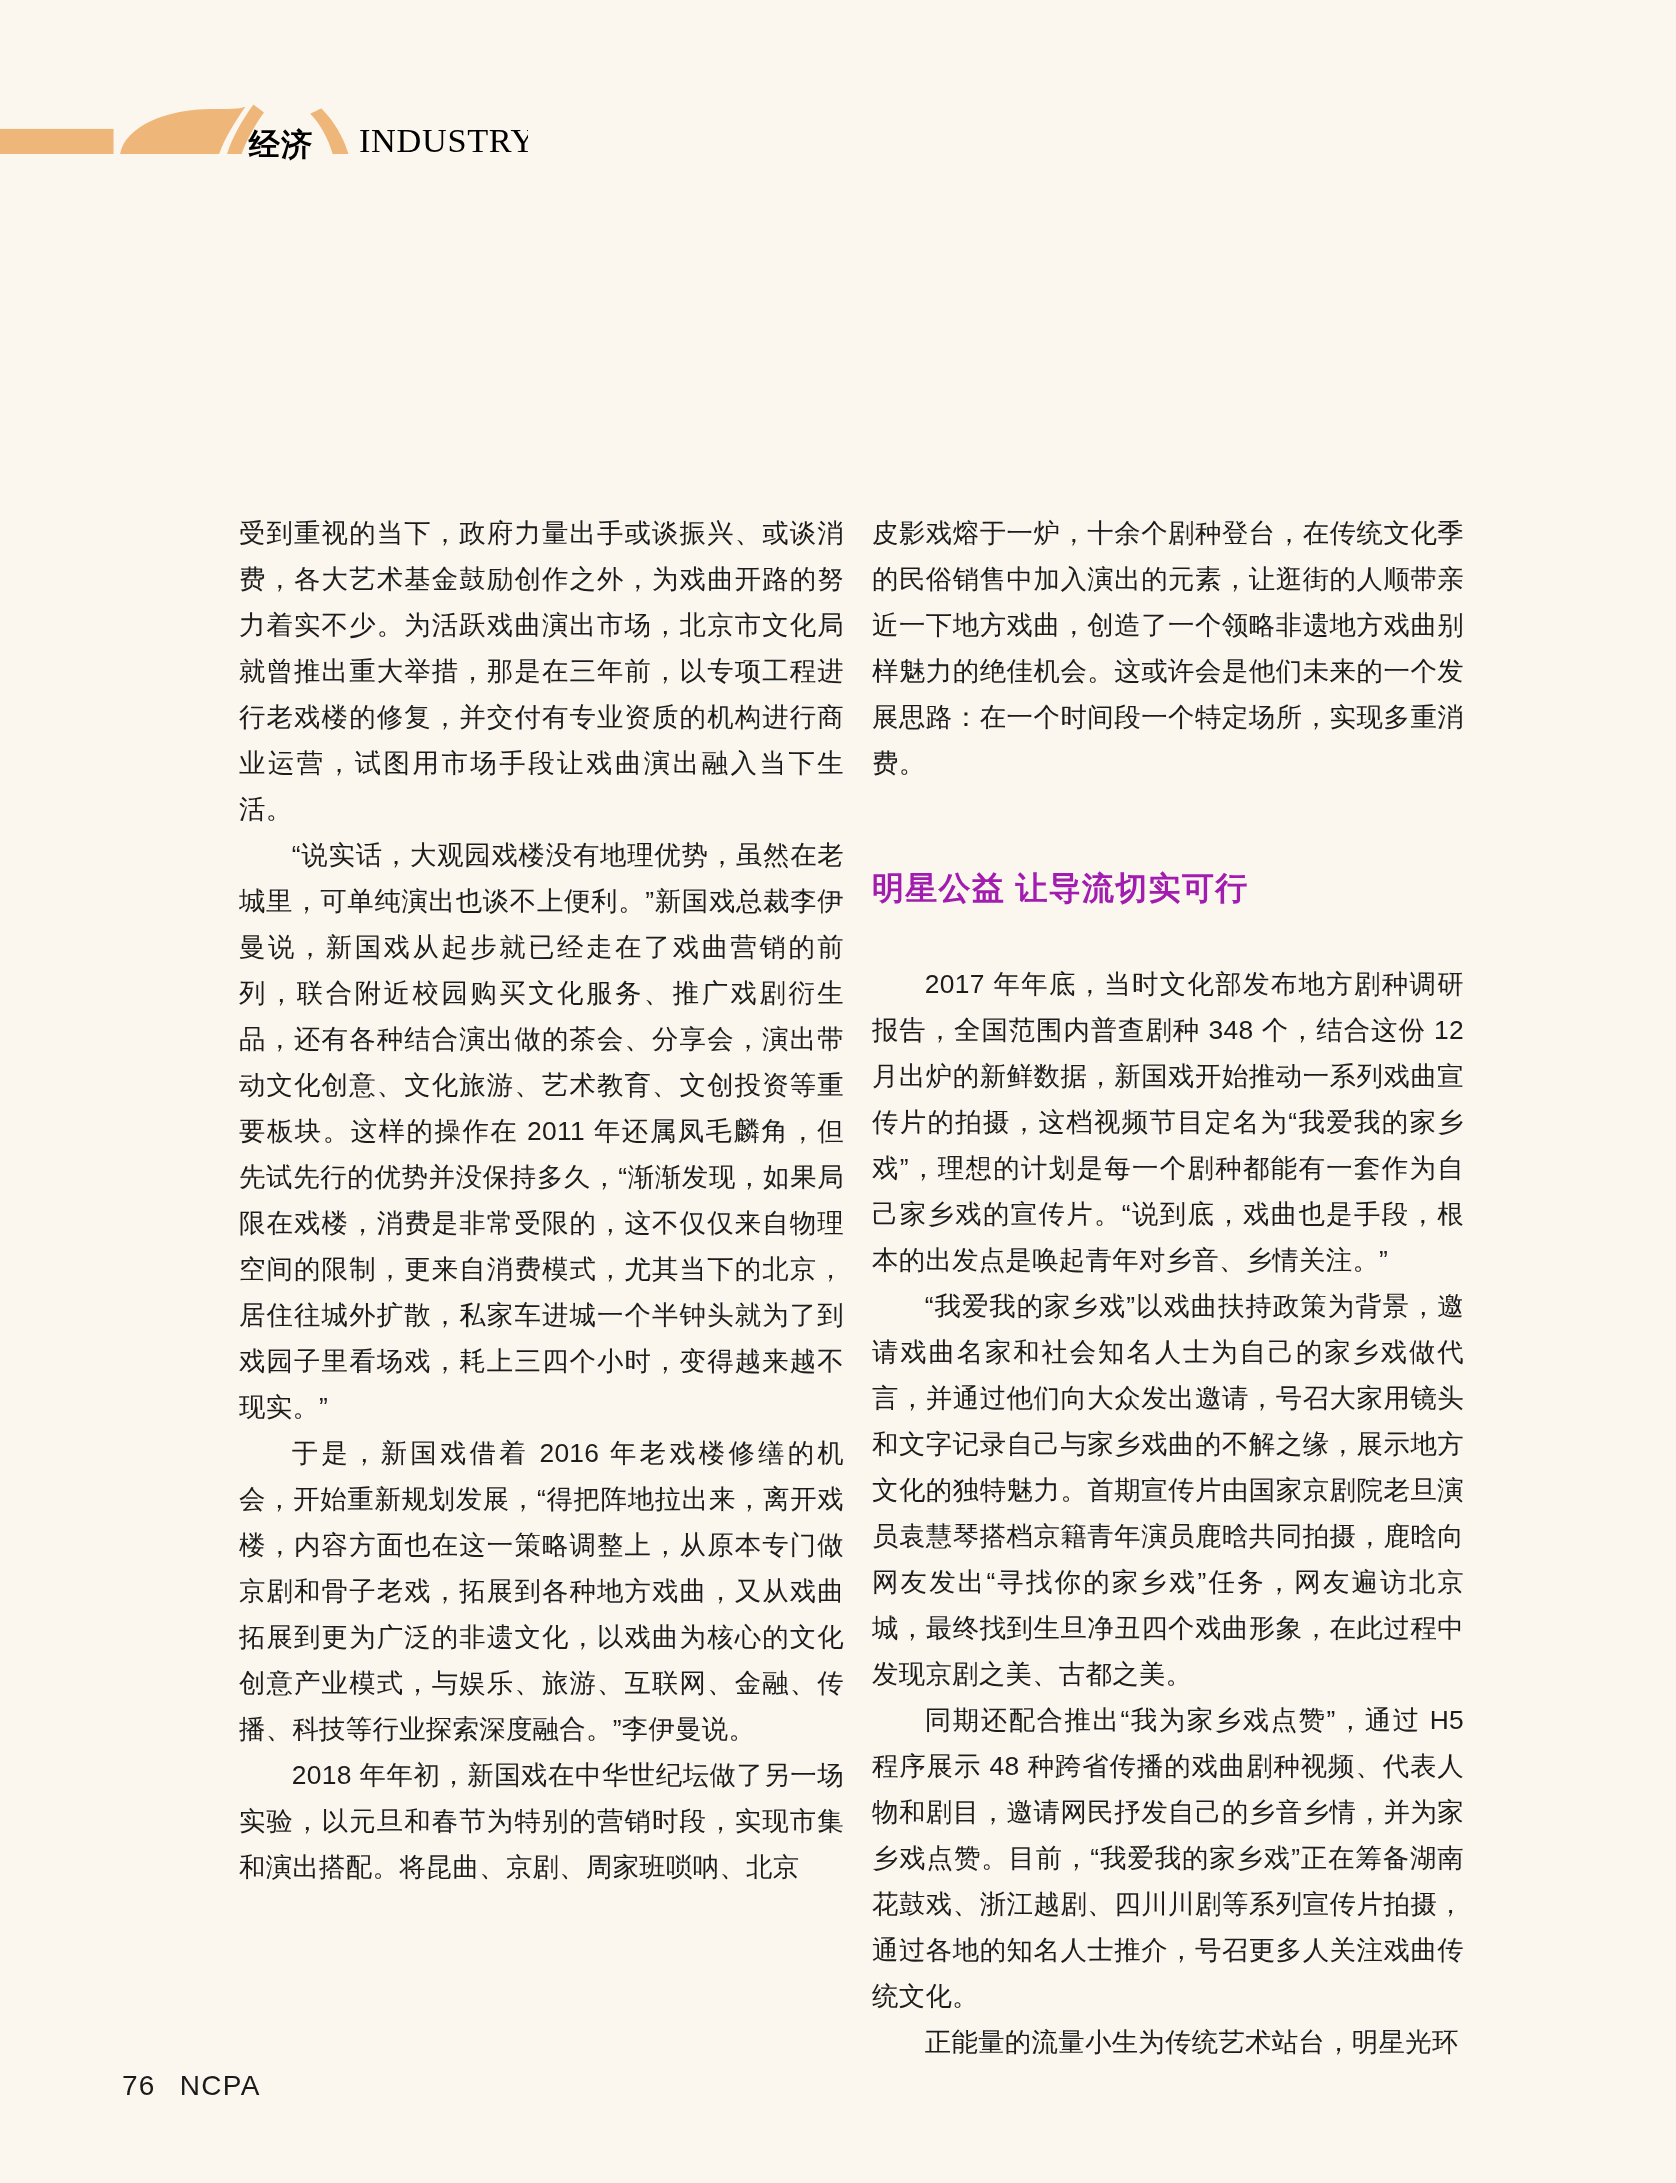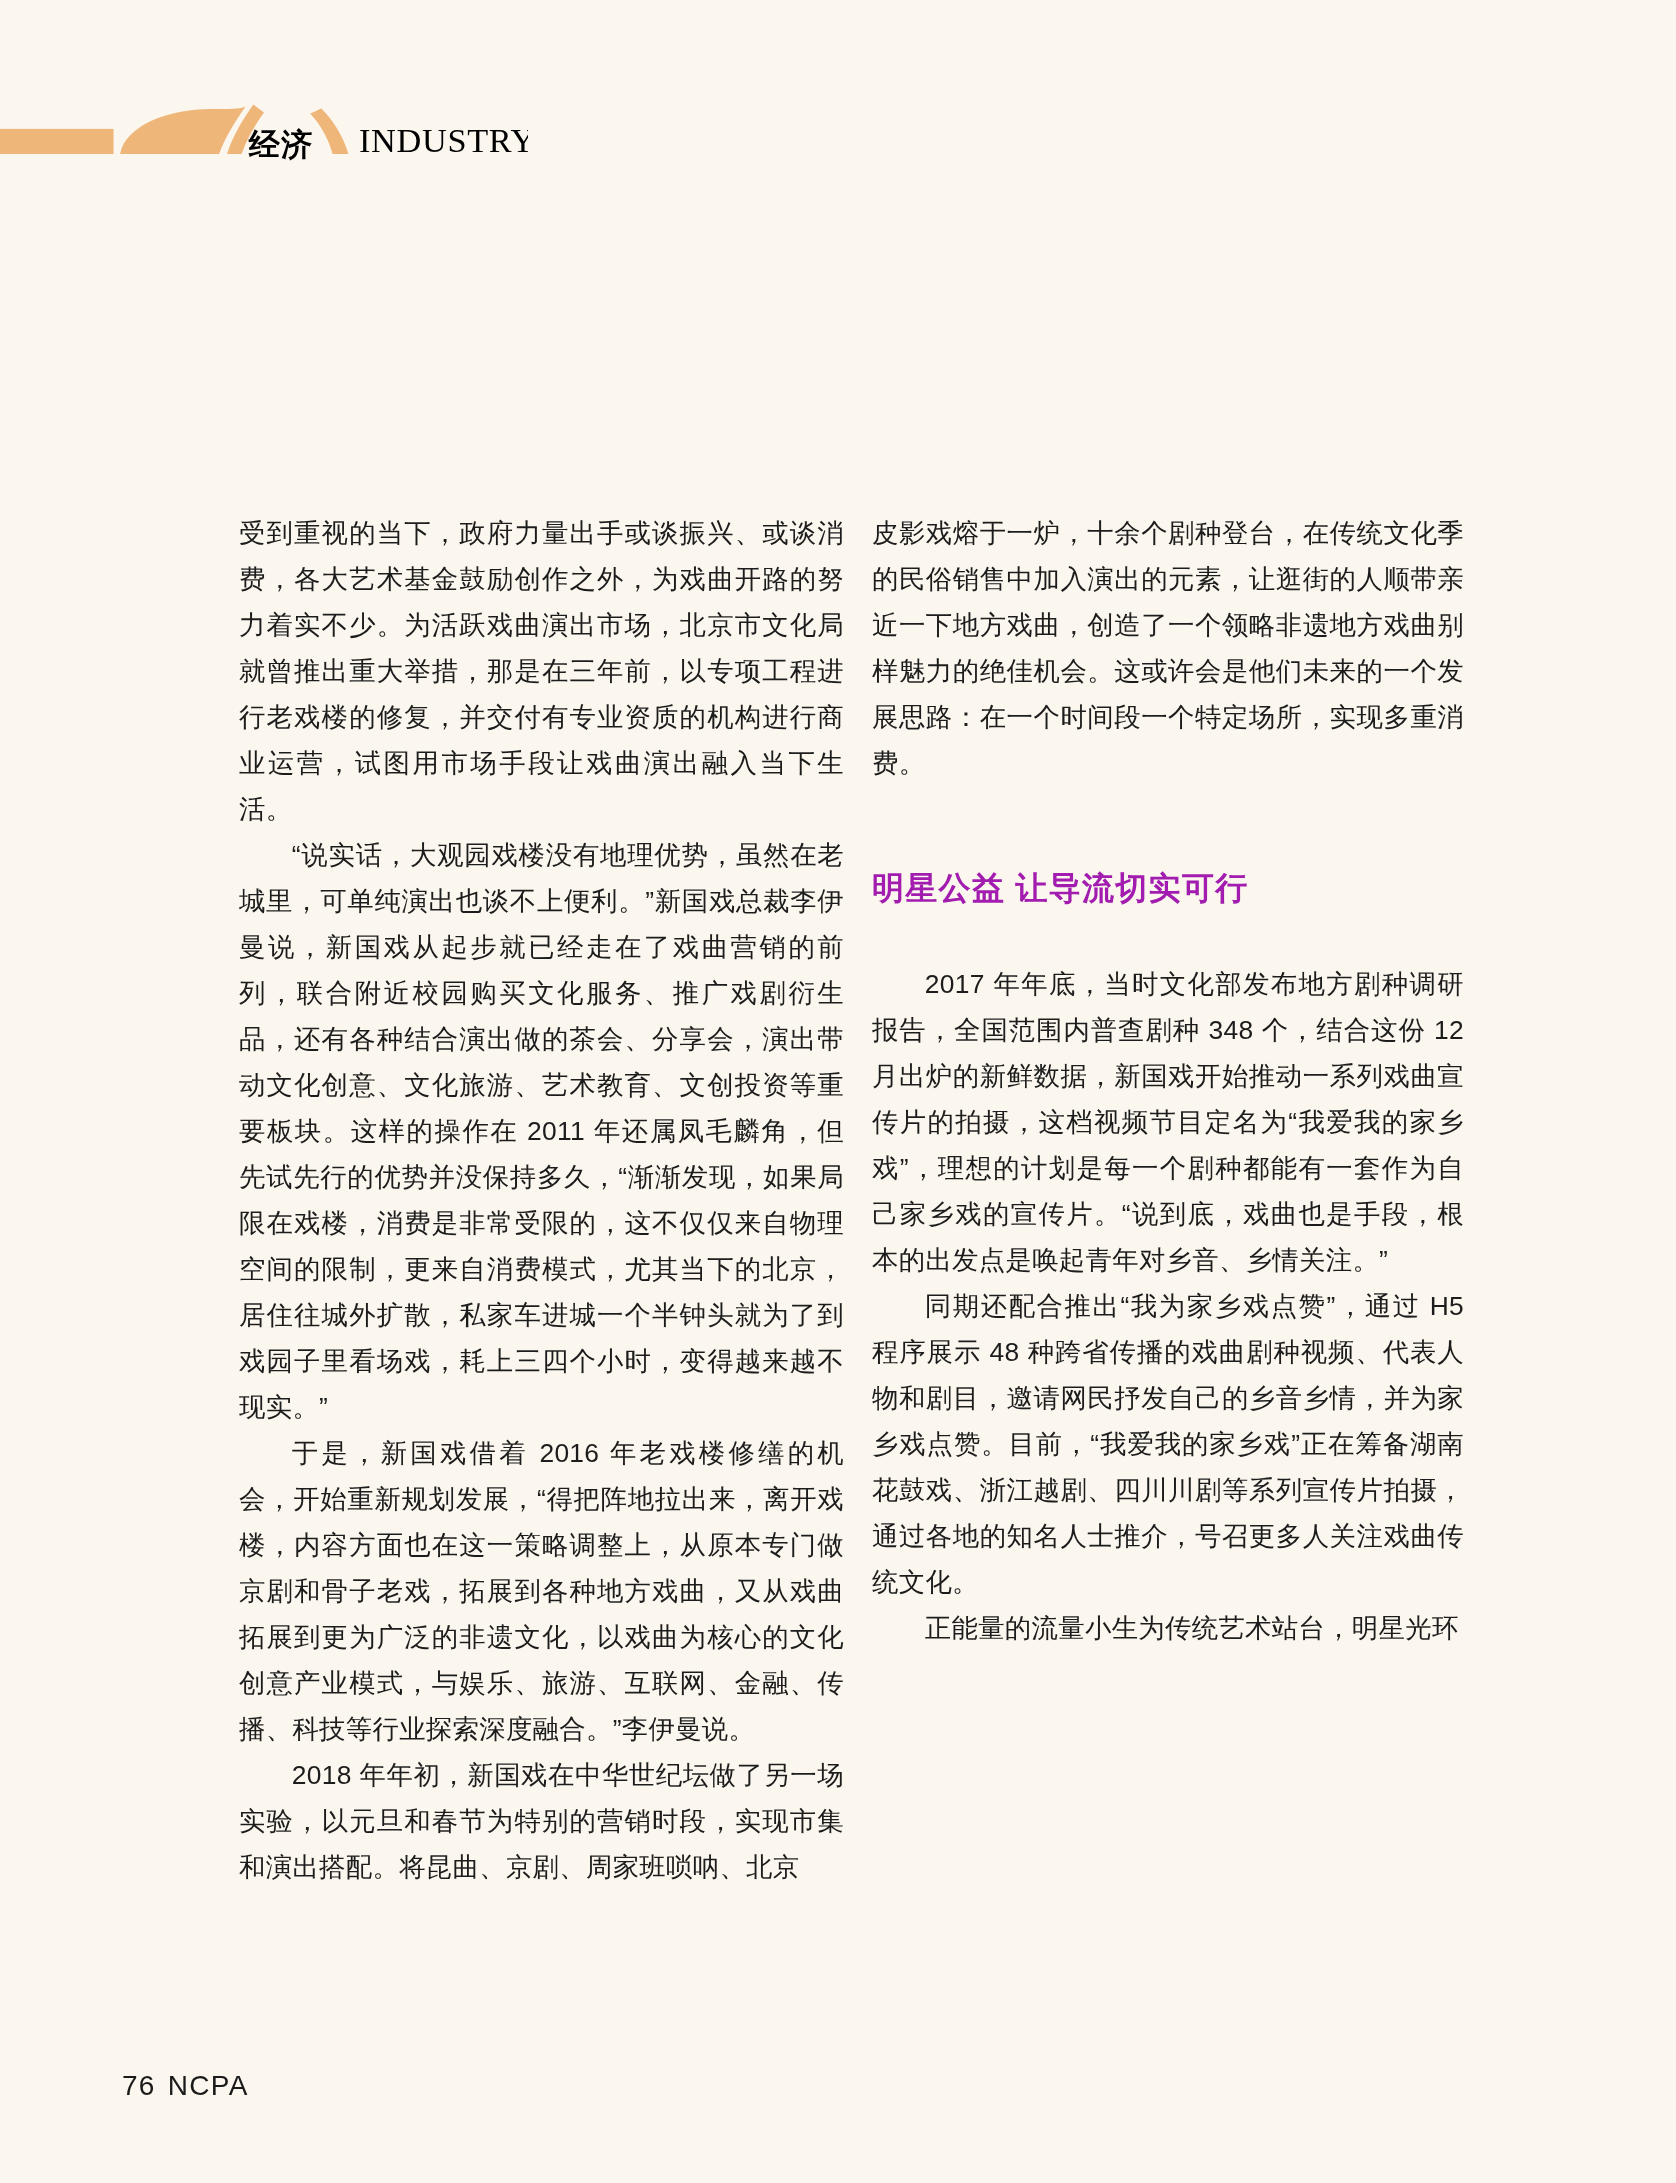--- a/index.html
+++ b/index.html
@@ -67,21 +67,21 @@
   .footer {
     position: absolute;
     left: 122px;
     top: 2070px;
     font-size: 28px;
     line-height: 32px;
     color: #1a1a1a;
     letter-spacing: 1.3px;
   }
   .footer .page-num {
-    margin-right: 12px;
+    margin-right: 24px;
   }
 </style>
 </head>
 <body>
 
 <div class="page">
 
   <div class="header-logo">
     <svg viewBox="0 0 800 110" xmlns="http://www.w3.org/2000/svg">
       <rect x="0" y="45" width="172" height="38" fill="#efb679"></rect>
@@ -100,20 +100,21 @@
       <p class="para indent">2018 年年初，新国戏在中华世纪坛做了另一场实验，以元旦和春节为特别的营销时段，实现市集和演出搭配。将昆曲、京剧、周家班唢呐、北京</p>
     </div>
 
   <div class="col col-right">
     <div>
         <p class="para">皮影戏熔于一炉，十余个剧种登台，在传统文化季的民俗销售中加入演出的元素，让逛街的人顺带亲近一下地方戏曲，创造了一个领略非遗地方戏曲别样魅力的绝佳机会。这或许会是他们未来的一个发展思路：在一个时间段一个特定场所，实现多重消费。</p>
       </div>
     <h2 class="section-heading">明星公益 让导流切实可行</h2>
     <div>
         <p class="para indent">2017 年年底，当时文化部发布地方剧种调研报告，全国范围内普查剧种 348 个，结合这份 12 月出炉的新鲜数据，新国戏开始推动一系列戏曲宣传片的拍摄，这档视频节目定名为“我爱我的家乡戏”，理想的计划是每一个剧种都能有一套作为自己家乡戏的宣传片。“说到底，戏曲也是手段，根本的出发点是唤起青年对乡音、乡情关注。”</p>
+        <p class="para indent">“我爱我的家乡戏”以戏曲扶持政策为背景，邀请戏曲名家和社会知名人士为自己的家乡戏做代言，并通过他们向大众发出邀请，号召大家用镜头和文字记录自己与家乡戏曲的不解之缘，展示地方文化的独特魅力。首期宣传片由国家京剧院老旦演员袁慧琴搭档京籍青年演员鹿晗共同拍摄，鹿晗向网友发出“寻找你的家乡戏”任务，网友遍访北京城，最终找到生旦净丑四个戏曲形象，在此过程中发现京剧之美、古都之美。</p>
         <p class="para indent">同期还配合推出“我为家乡戏点赞”，通过 H5 程序展示 48 种跨省传播的戏曲剧种视频、代表人物和剧目，邀请网民抒发自己的乡音乡情，并为家乡戏点赞。目前，“我爱我的家乡戏”正在筹备湖南花鼓戏、浙江越剧、四川川剧等系列宣传片拍摄，通过各地的知名人士推介，号召更多人关注戏曲传统文化。</p>
         <p class="para indent">正能量的流量小生为传统艺术站台，明星光环</p>
       </div>
   </div>
 
   <div class="footer">
     <span class="page-num">76</span><span>NCPA</span>
   </div>
 
 </div>

